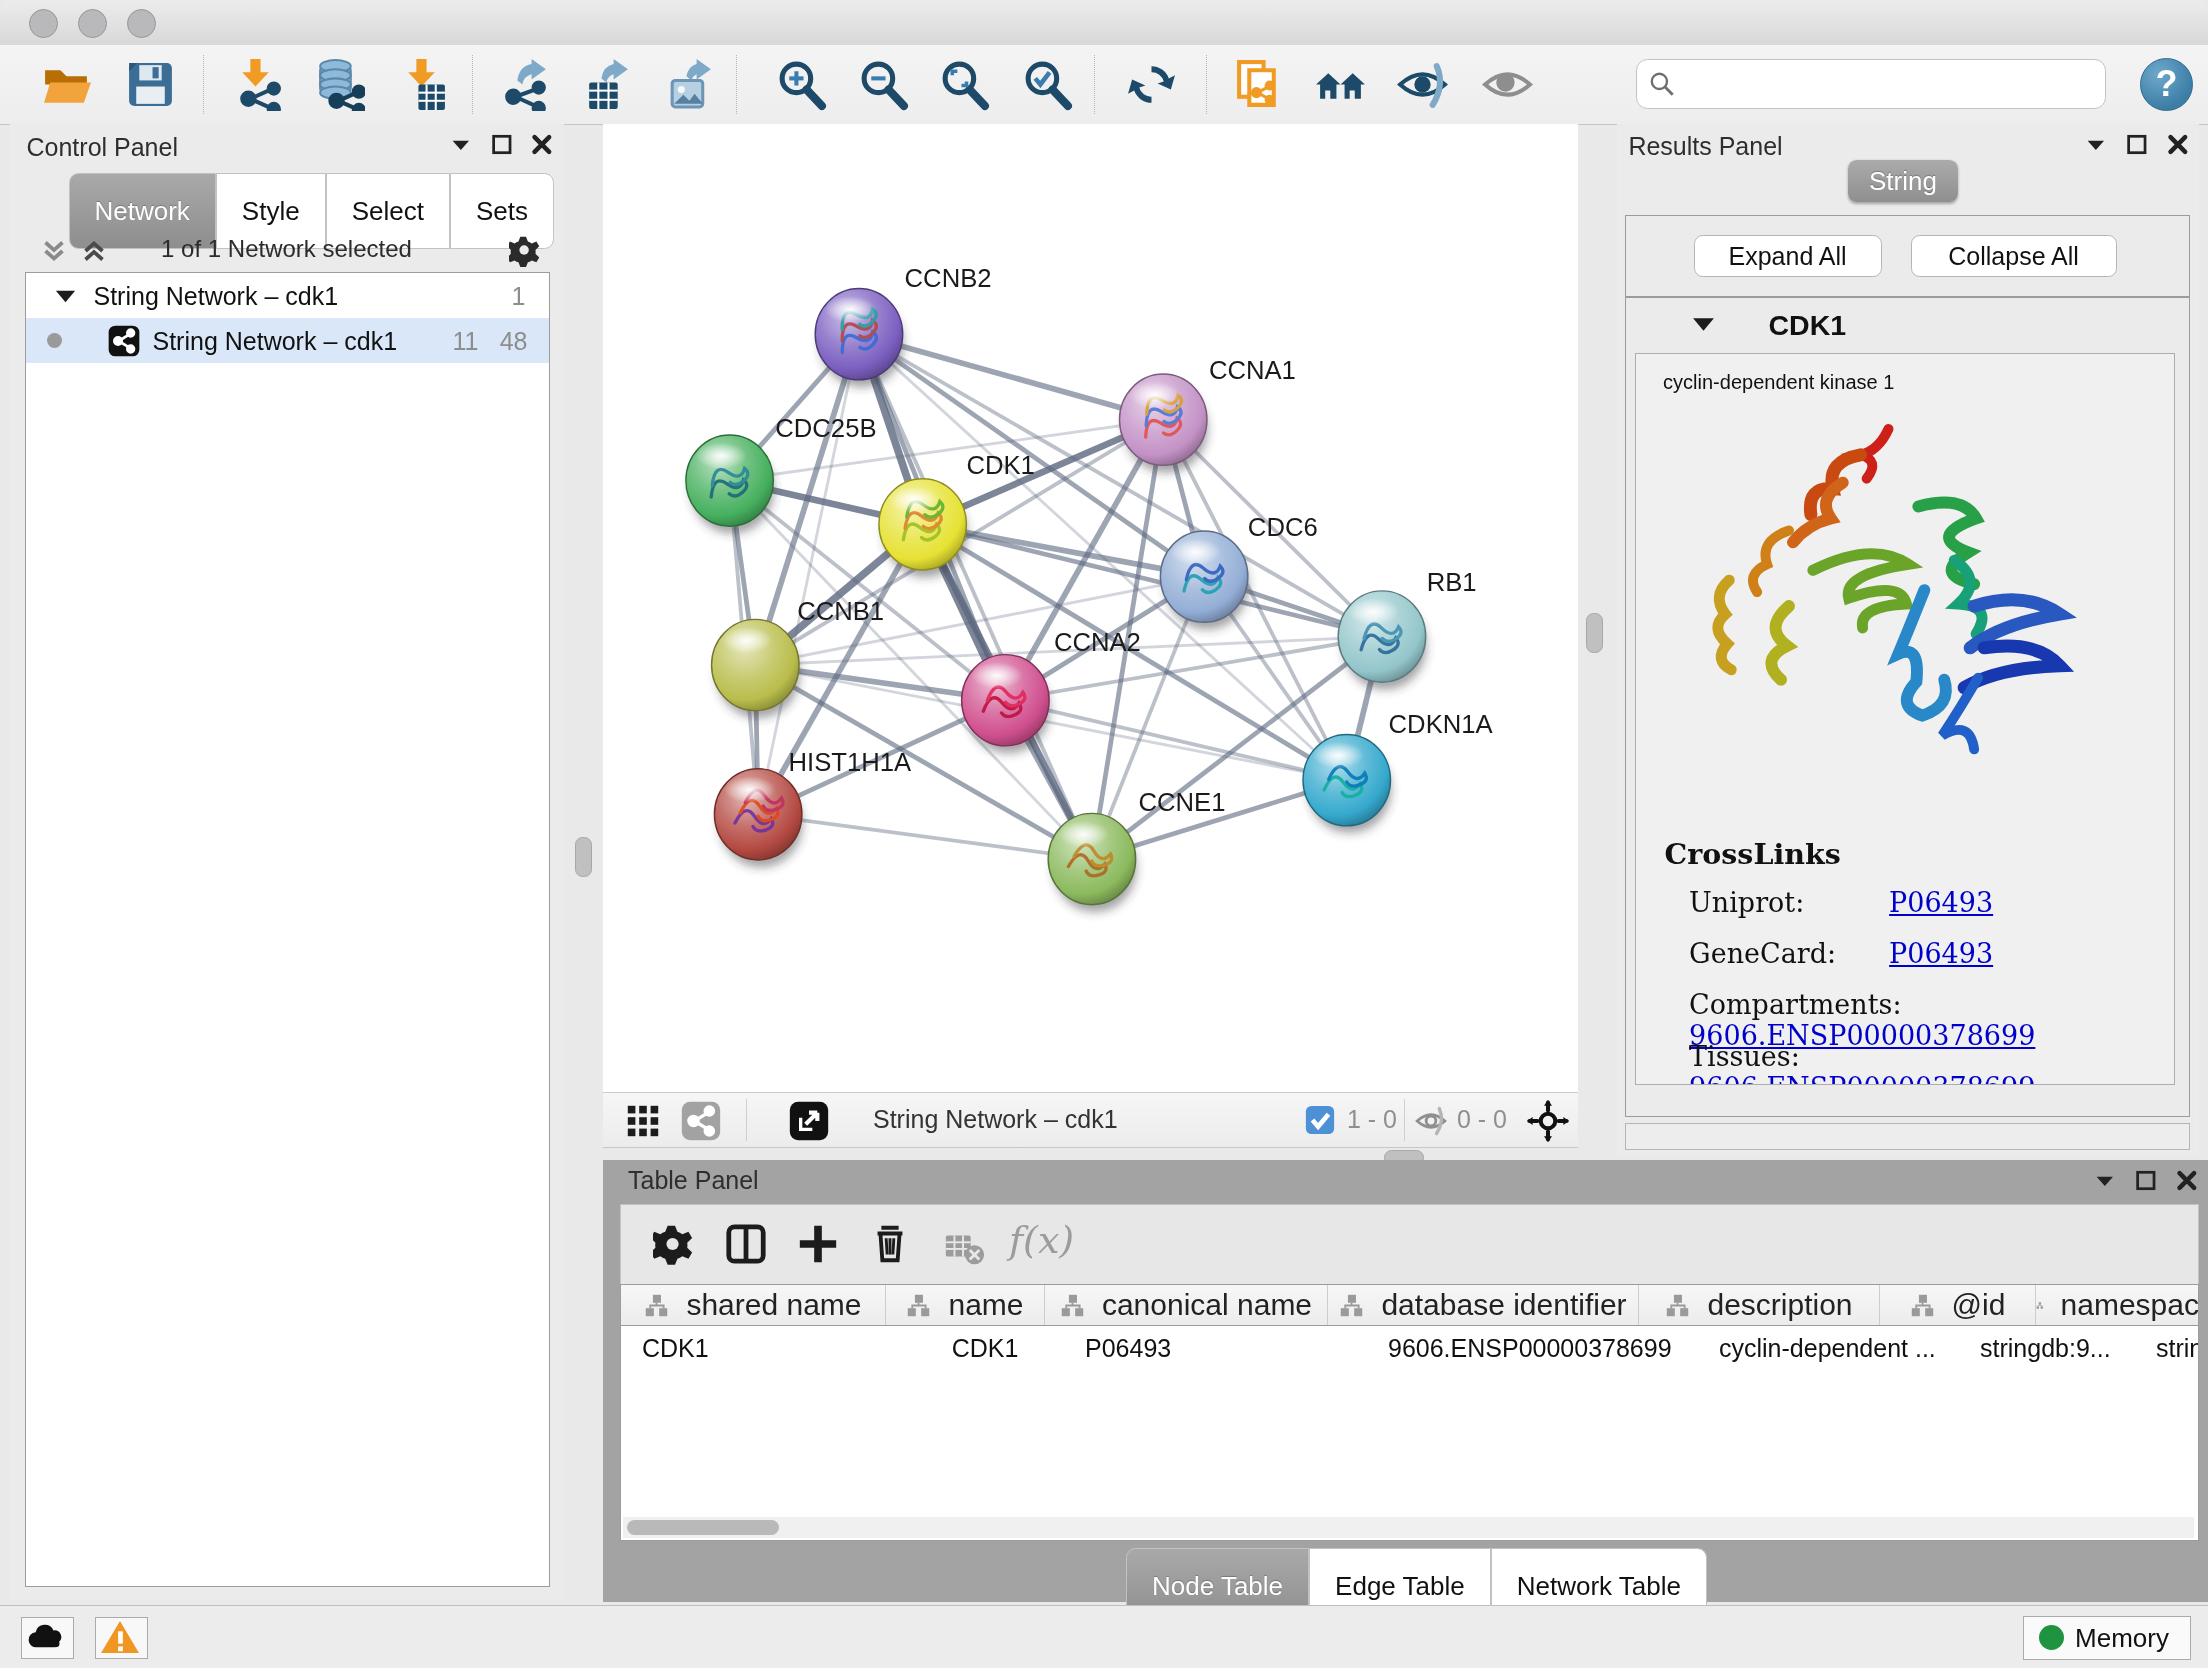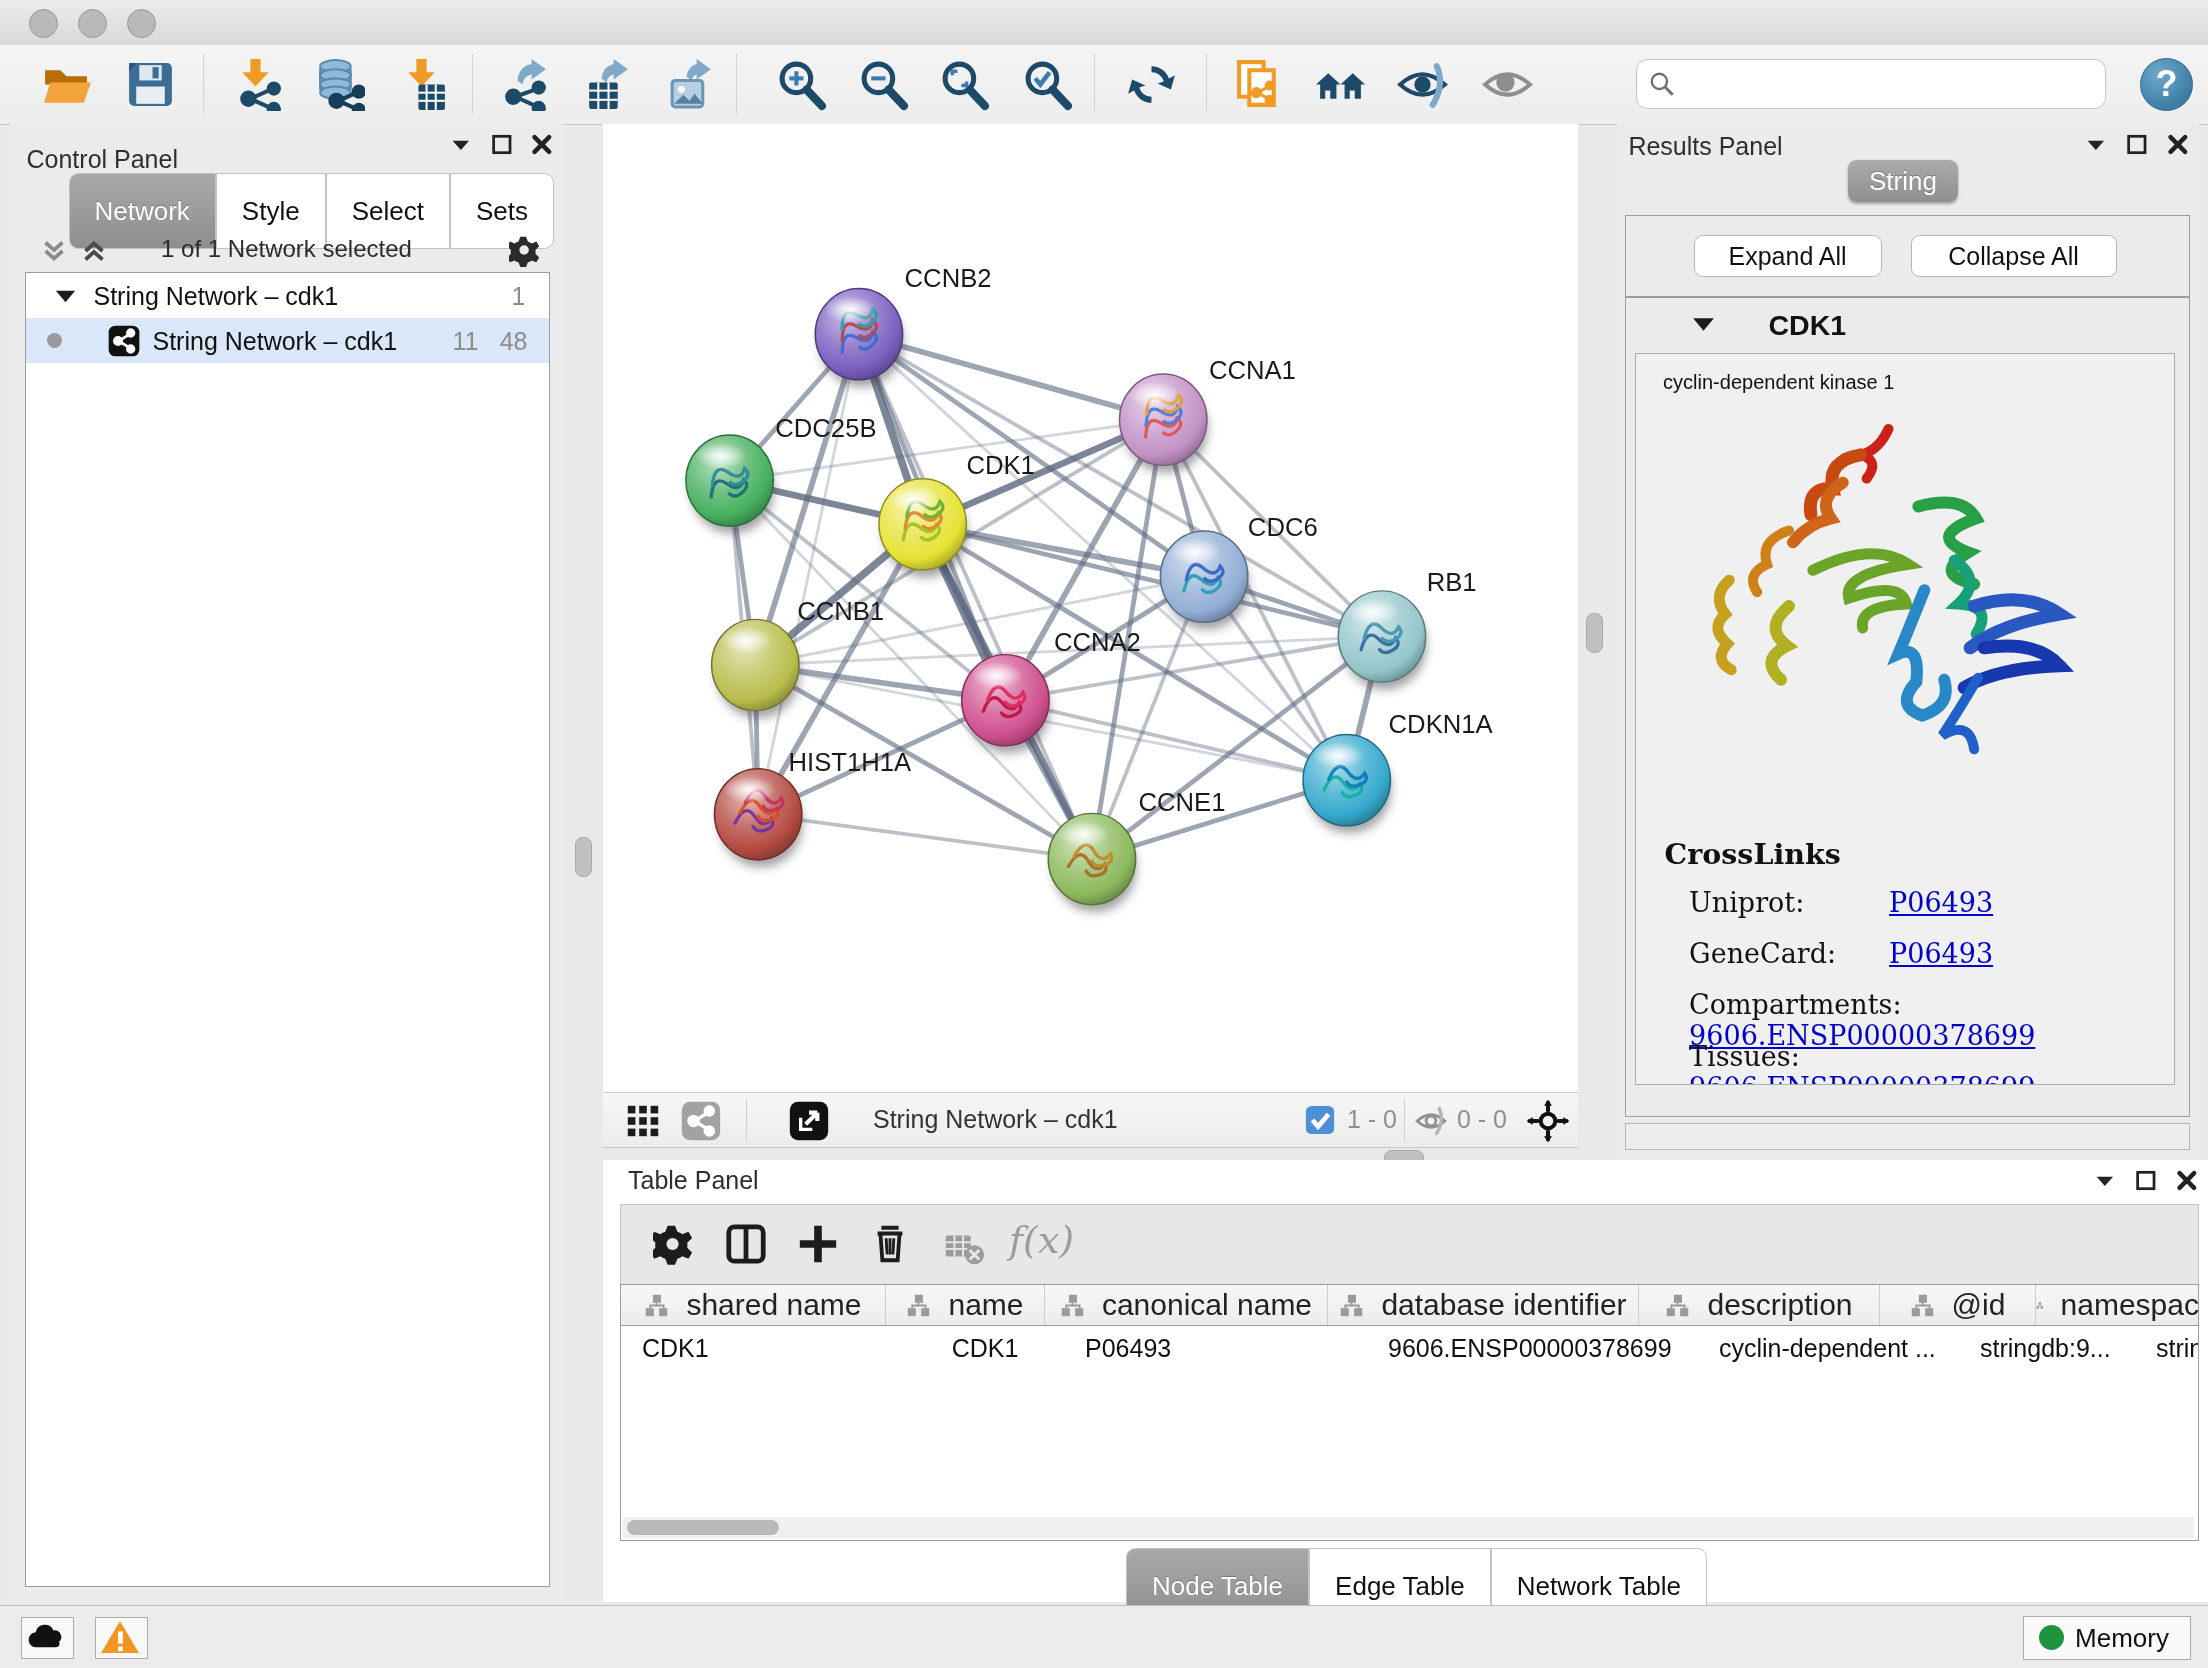--- a/index.html
+++ b/index.html
@@ -29,21 +29,21 @@
   #help-btn{position:absolute;left:2140px;top:13.3px;width:51px;height:51px;border-radius:50%;
     background:radial-gradient(circle at 35% 30%,#6fa9cc,#3c7ea6 70%);border:1px solid #2e688c;
     color:#fff;font-size:36px;font-weight:bold;text-align:center;line-height:49px;}
 
   
   .panel-title{font-size:25px;color:#2e2e2e;}
   .winbtn{display:inline-block;color:#222;font-size:25px;line-height:25px;}
 
   
   #control-panel{left:9.5px;top:124px;width:554px;height:1476px;background:#ebebeb;}
-  #cp-head{position:absolute;left:17px;top:21px;}
+  #cp-head{position:absolute;left:17px;top:9px;}
   .headbtns{position:absolute;top:7.6px;right:9.5px;width:105px;display:flex;gap:17px;justify-content:flex-end;}
   .tabrow{position:absolute;display:flex;}
   .tabbtn{height:42px;line-height:42px;padding:16px 25px;font-size:26px;background:#ffffff;
     border:1px solid #c2c2c2;color:#111;text-align:left;}
   .tabbtn:first-child{border-radius:9.5px 0 0 9.5px;}
   .tabbtn:last-child{border-radius:0 9.5px 9.5px 0;}
   .tabbtn.sel{background:linear-gradient(#a9a9a9,#8e8e8e);color:#fff;text-shadow:0 -1px 1px rgba(0,0,0,.25);}
   #cp-subbar{position:absolute;left:15px;right:15px;top:107px;height:38px;}
   #cp-summary{position:absolute;left:0;right:0;text-align:center;top:3.8px;font-size:24px;color:#2b2b2b;}
   #cp-listbox{position:absolute;left:15px;top:148px;width:523px;height:1313px;background:#fff;
@@ -75,21 +75,21 @@
   #rp-inner{position:absolute;left:9.5px;top:55px;width:538px;height:730px;border:1px solid #adadad;background:#f0f0f0;overflow:hidden;}
   #rp-desc{position:absolute;left:27px;top:17px;font-size:20px;color:#111;}
   .serif{font-family:"DejaVu Serif","Liberation Serif",serif;}
   #rp-xlinks-title{position:absolute;left:28.5px;top:483px;font-size:28.5px;font-weight:bold;color:#111;}
   .xl-row{position:absolute;left:53px;font-size:27px;color:#111;}
   .xl-row .lbl{display:inline-block;width:200px;}
   .xl-row a{color:#0000cc;text-decoration:underline;}
   #rp-strip{position:absolute;left:7.6px;top:999px;width:563px;height:25px;border:1.9px solid #b5b5b5;background:#ededed;}
 
   
-  #table-panel{left:603px;top:1160px;width:1605px;height:442px;background:#ffffff;}
+  #table-panel{left:603px;top:1160px;width:1605px;height:442px;background:#a3a3a3;}
   #tp-toolbar{position:absolute;left:17px;top:44px;width:1577px;height:80px;background:#e7e7e7;border:1px solid #c3c3c3;}
   #tp-table{position:absolute;left:17px;top:124px;width:1577px;height:255px;background:#fff;border:1.9px solid #9c9c9c;overflow:hidden;}
   #tp-header{display:flex;height:40px;background:linear-gradient(#f7f7f7,#ececec);border-bottom:1.9px solid #9c9c9c;}
   .th{display:flex;align-items:center;justify-content:center;gap:17px;font-size:30px;color:#222;
     border-right:1px solid #cdcdcd;overflow:hidden;white-space:nowrap;}
   #tp-row{display:flex;height:42px;}
   .td{font-size:25px;color:#111;padding-top:7.6px;overflow:hidden;white-space:nowrap;}
   #tp-scroll{position:absolute;left:1.9px;bottom:1.9px;width:1571px;height:21px;background:#f0f0f0;}
   #tp-thumb{position:absolute;left:3.8px;top:2.9px;width:152px;height:15px;background:#b9b9b9;border-radius:7.6px;}
   #tp-tabs{position:absolute;left:523px;top:388px;display:flex;}

